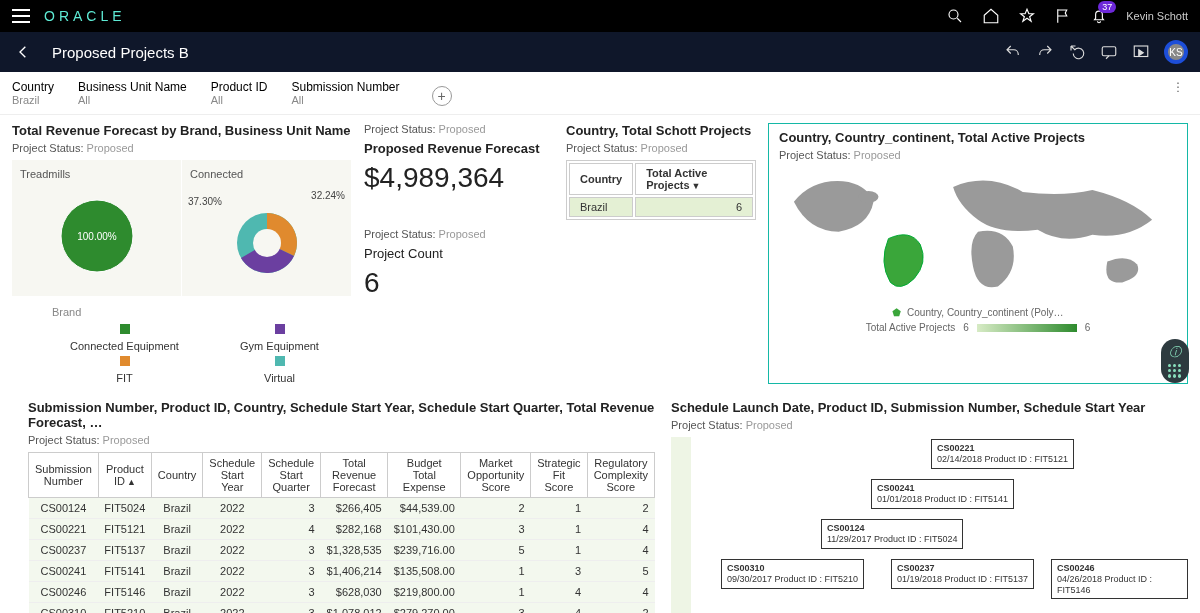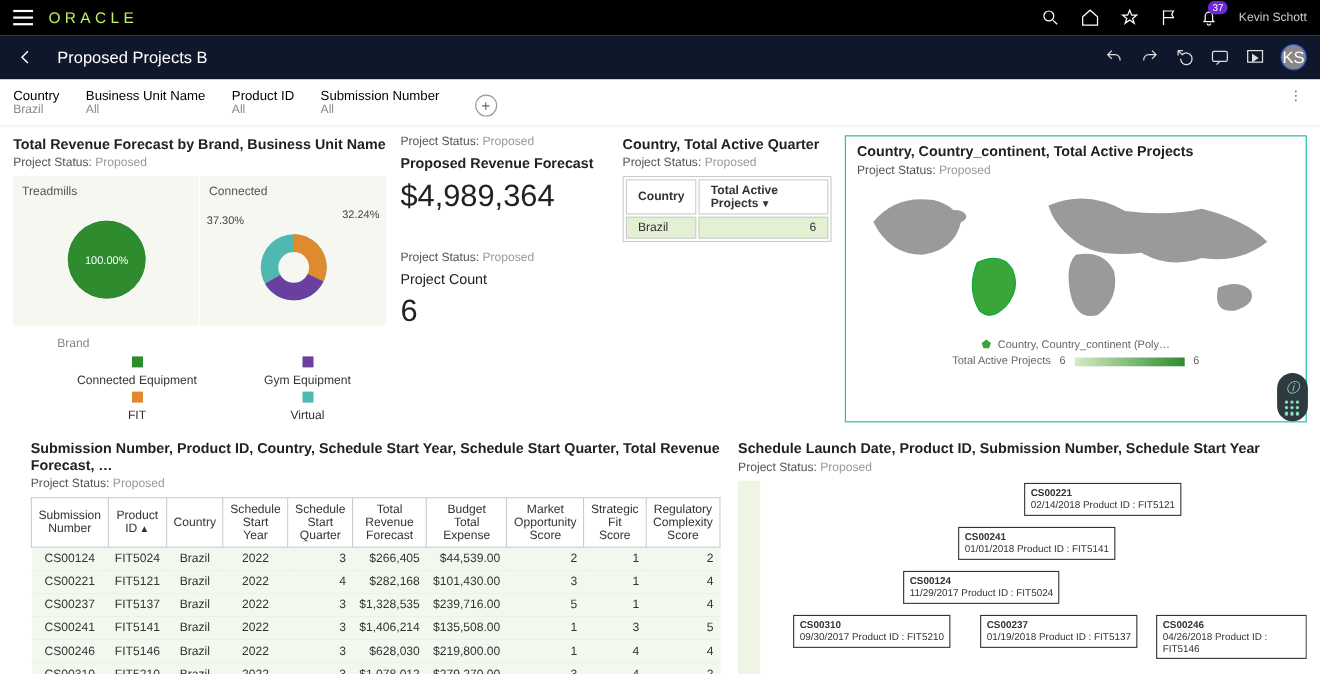--- a/index.html
+++ b/index.html
@@ -1,33 +1,33 @@
 <!DOCTYPE html>
 <html><head>
 <meta charset="utf-8">
 <style>
 * { box-sizing: border-box; margin: 0; padding: 0; }
 body { font-family: -apple-system, "Helvetica Neue", Arial, sans-serif; font-size: 12px; color: #333; background: #fff; width: 1200px; }
 .topbar { background: #000; height: 32px; display: flex; align-items: center; padding: 0 12px; color: #fff; }
 .hamburger { width: 18px; height: 14px; display: flex; flex-direction: column; justify-content: space-between; cursor: pointer; margin-right: 14px; }
 .hamburger span { height: 2px; background: #fff; }
-.oracle-logo { font-family: "Segoe UI", Arial; letter-spacing: 4px; font-weight: 300; font-size: 14px; color: #bef264; }
+.oracle-logo { font-family: "Segoe UI", Arial; letter-spacing: 4px; font-weight: 300; font-size: 14px; color: #5eead4; }
 .topbar-right { margin-left: auto; display: flex; align-items: center; gap: 18px; }
 .icon { width: 18px; height: 18px; display: inline-flex; align-items: center; justify-content: center; }
 .icon svg { width: 18px; height: 18px; stroke: #fff; fill: none; stroke-width: 1.5; }
 .notif { position: relative; }
 .notif-badge { position: absolute; top: -6px; right: -8px; background: #6d28d9; color: #fff; font-size: 9px; padding: 1px 4px; border-radius: 8px; }
 .user-name { font-size: 11px; color: #ccc; }
 .subbar { background: #0f172a; height: 40px; display: flex; align-items: center; padding: 0 12px; color: #fff; }
 .back-btn { width: 24px; height: 24px; display: flex; align-items: center; justify-content: center; margin-right: 16px; cursor: pointer; }
 .back-btn svg { stroke:#fff; }
 .page-title { font-size: 15px; font-weight: 400; }
 .subbar-right { margin-left: auto; display: flex; gap: 14px; align-items: center; }
 .subbar-right .icon svg { stroke: #ddd; }
-.avatar { width: 24px; height: 24px; border-radius: 50%; background: #888; color: #fff; font-size: 15px; display: flex; align-items: center; justify-content: center; border:1px solid #1d4ed8;}
+.avatar { width: 24px; height: 24px; border-radius: 50%; background: #888; color: #fff; font-size: 10px; display: flex; align-items: center; justify-content: center; border:4px solid #1d4ed8;}
 .filters { display: flex; gap: 24px; padding: 8px 12px; border-bottom: 1px solid #eee; align-items: flex-start; }
 .filter { display: flex; flex-direction: column; }
 .filter-label { font-size: 12px; color: #000; }
 .filter-value { font-size: 11px; color: #888; }
 .add-filter { width: 20px; height: 20px; border: 1px solid #999; border-radius: 50%; display: flex; align-items: center; justify-content: center; font-size: 14px; color: #666; margin-left: 8px; margin-top: 6px; cursor: pointer; }
 .more-icon { position:absolute; right:16px; top:80px; color:#666; cursor:pointer;}
 .dashboard { padding: 8px 12px; display: grid; grid-template-columns: 340px 190px 190px 1fr; gap: 12px; }
 .card-title { font-size: 13px; font-weight: 600; color: #222; margin-bottom: 4px; }
 .status-line { font-size: 11px; color: #555; margin-bottom: 6px; }
 .status-line .gray { color: #999; }
@@ -226,21 +226,21 @@
     <div class="status-line"><span>Project Status:</span> <span class="gray">Proposed</span></div>
     <div class="card-title">Proposed Revenue Forecast</div>
     <div class="kpi-value">$4,989,364</div>
     <div style="height:34px"></div>
     <div class="status-line"><span>Project Status:</span> <span class="gray">Proposed</span></div>
     <div class="card-title" style="font-weight:400">Project Count</div>
     <div class="kpi-value">6</div>
   </div>
 
   <div>
-    <div class="card-title">Country, Total Active Quarter</div>
+    <div class="card-title">Country, Total Schott Projects</div>
     <div class="status-line"><span>Project Status:</span> <span class="gray">Proposed</span></div>
     <table class="active-table">
       <tbody>
           <tr>
         <th>Country</th>
         <th><span>Total Active Projects</span><span class="sort-arrow">▼</span></th>
       </tr>
       <tr class="selected">
         <td>Brazil</td>
         <td style="text-align:right">6</td>

